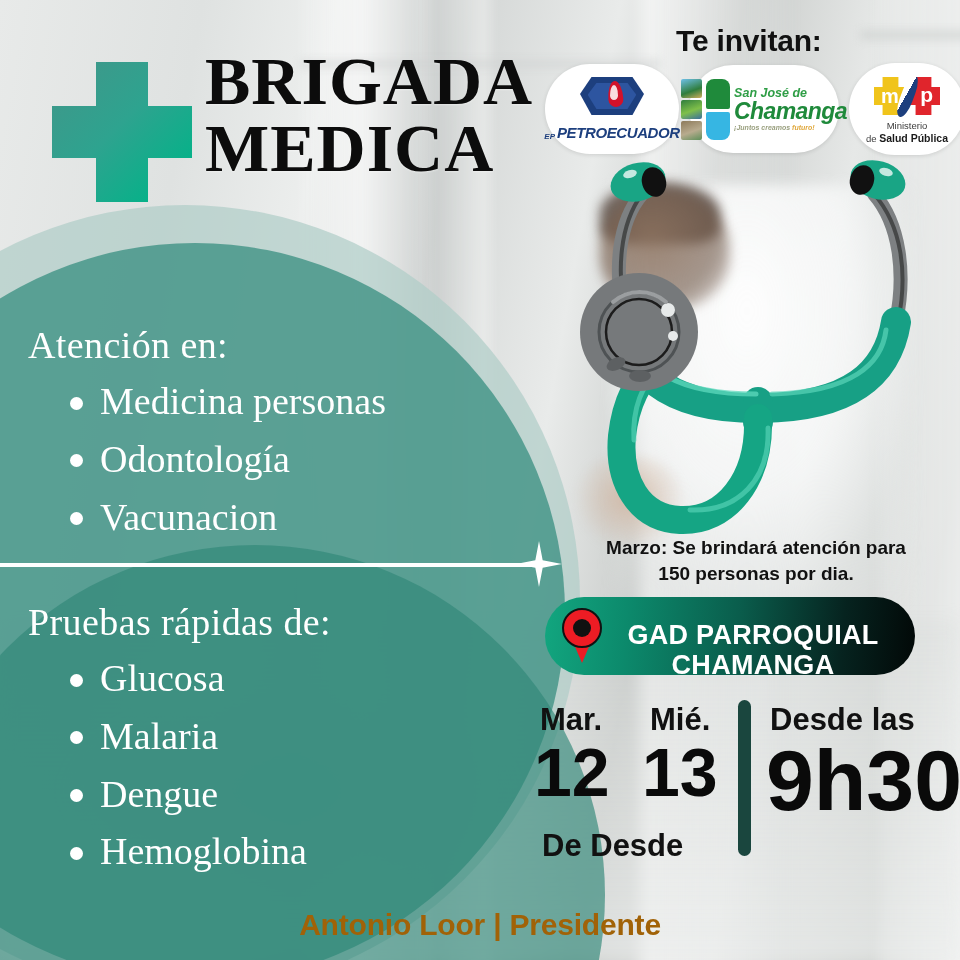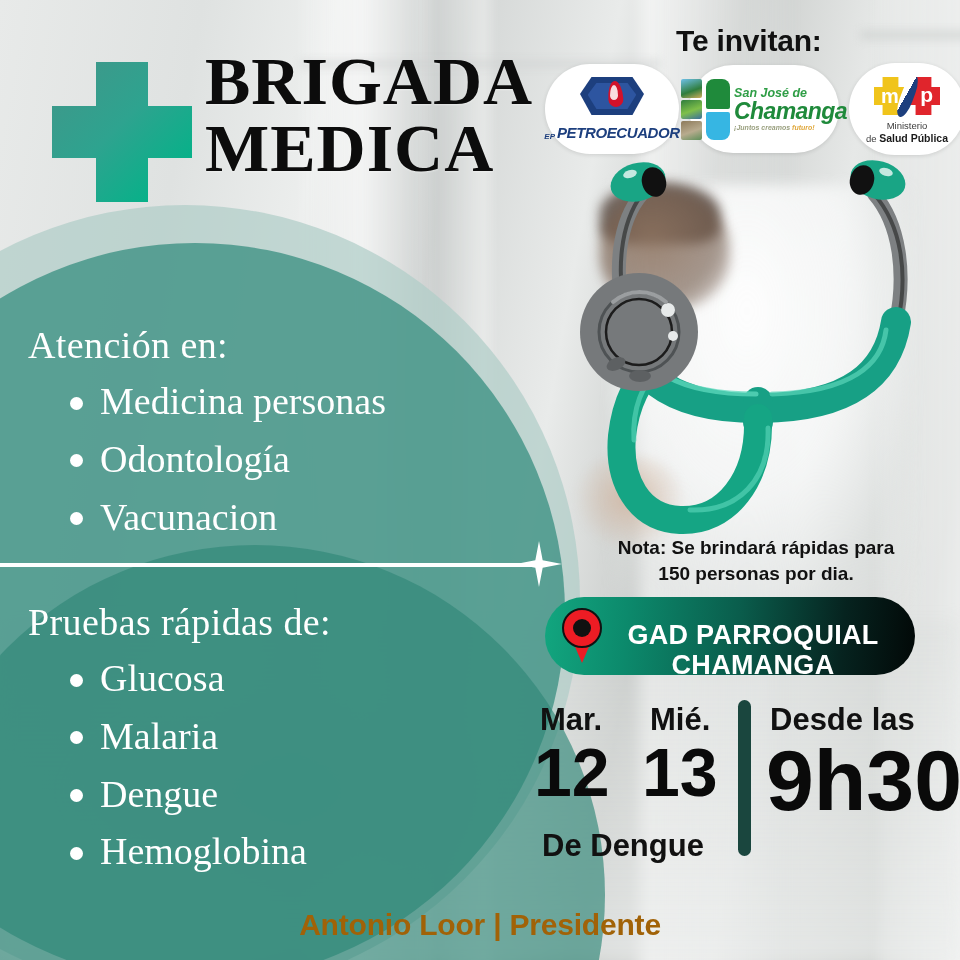--- a/index.html
+++ b/index.html
@@ -416,42 +416,42 @@
     <div class="list-head">Pruebas rápidas de:</div>
     <ul class="list-items">
       <li>Glucosa</li>
       <li>Malaria</li>
       <li>Dengue</li>
       <li>Hemoglobina</li>
     </ul>
   </div>
 
   <div class="note">
-    <div>Nota: Se brindará rápidas para</div>
+    <div>Marzo: Se brindará atención para</div>
     <div>150 personas por dia.</div>
   </div>
 
   <div class="loc-badge">
     <div class="pin">
       <div class="pin-tail"></div>
       <div class="pin-head"></div>
       <div class="pin-dot"></div>
     </div>
     <div class="loc-text">
       <div>GAD PARROQUIAL</div>
       <div>CHAMANGA</div>
     </div>
   </div>
 
   <div class="dates">
     <div id="lbl-mar" class="d-label">Mar.</div>
     <div id="lbl-mie" class="d-label">Mié.</div>
     <div id="num-12" class="d-num">12</div>
     <div id="num-13" class="d-num">13</div>
-    <div id="de-marzo" class="d-sub">De Dengue</div>
+    <div id="de-marzo" class="d-sub">De Desde</div>
     <div class="vbar"></div>
     <div id="lbl-desde" class="d-label">Desde las</div>
     <div id="num-hora" class="d-num">9h30</div>
   </div>
 
   <div class="footer">Antonio Loor |  Presidente</div>
 
 </div>
 
 </body></html>

